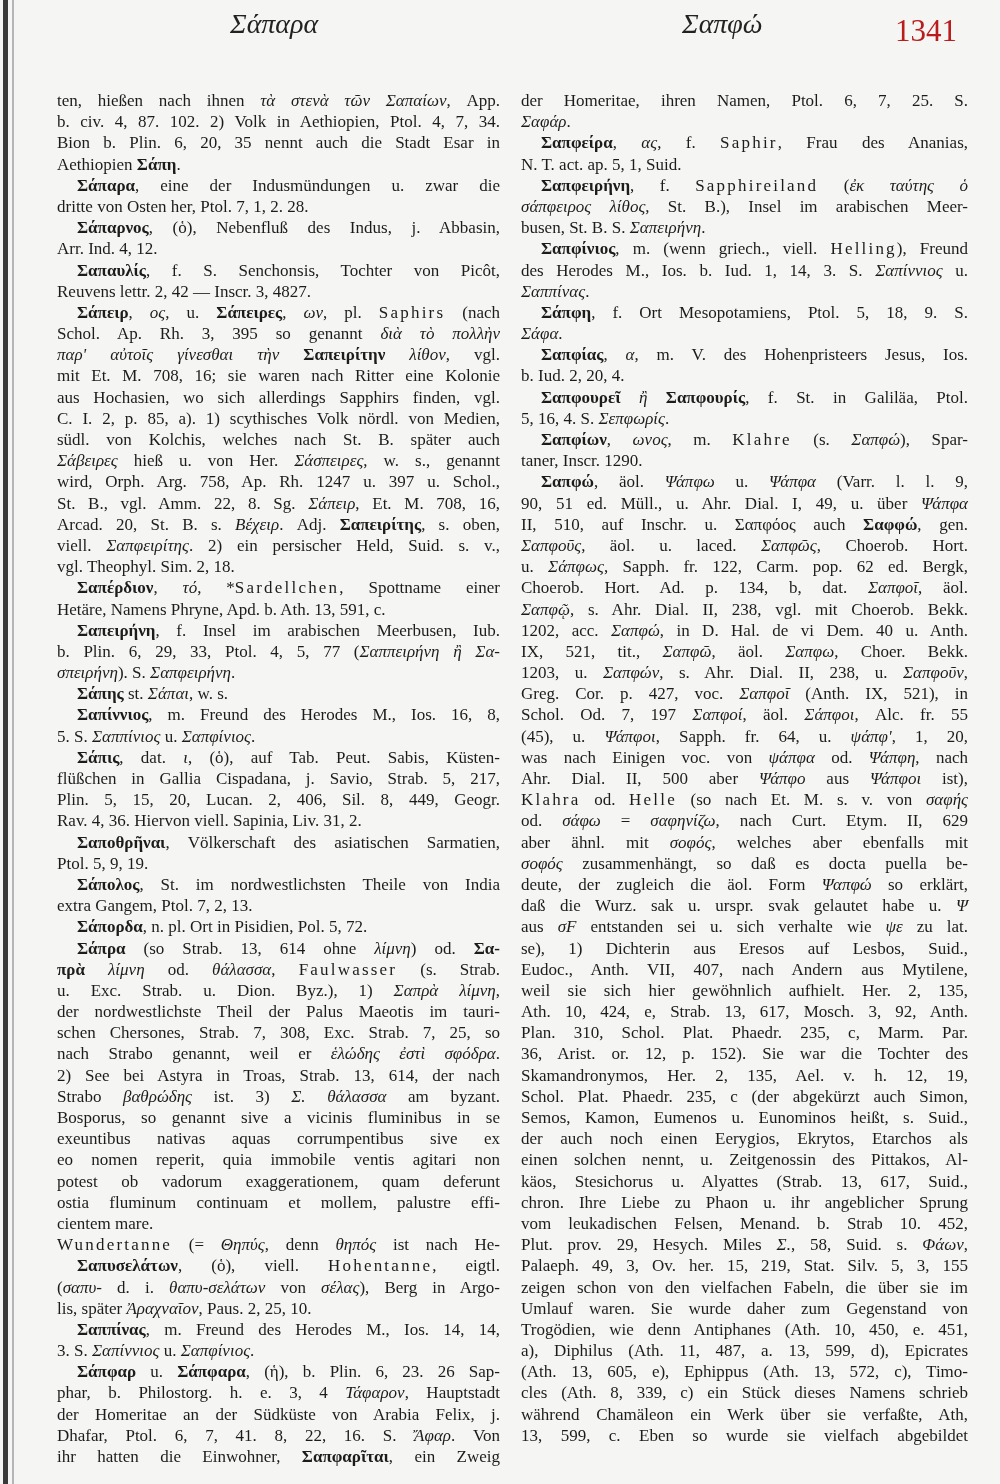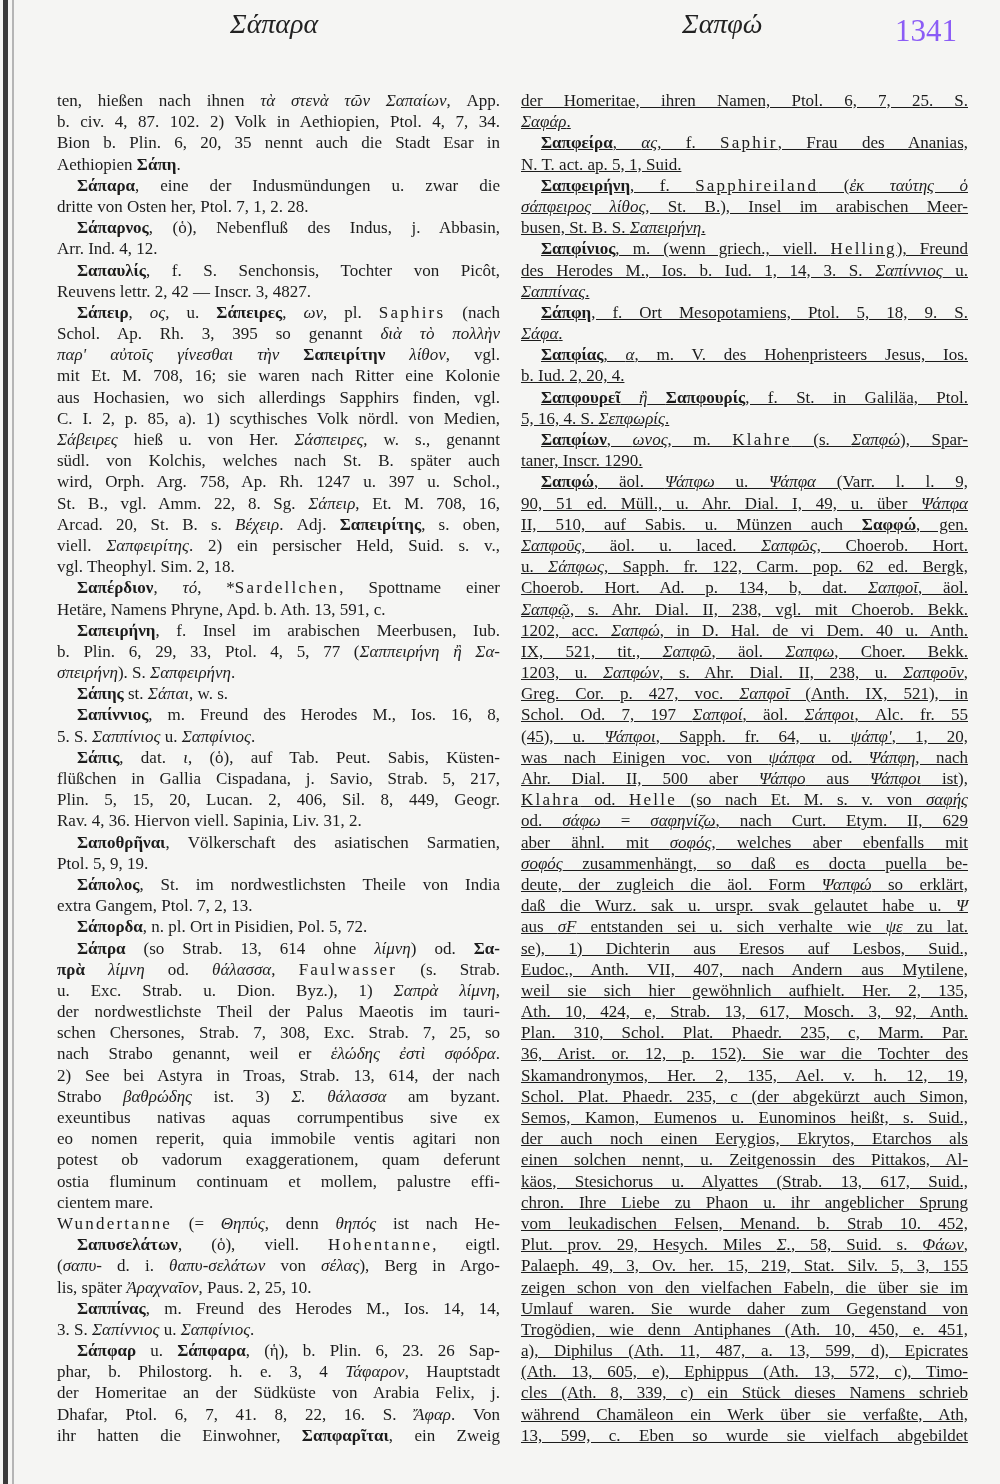--- a/index.html
+++ b/index.html
@@ -10,25 +10,25 @@
     font-family: "Liberation Serif", "DejaVu Serif", serif;
   }
   .scan-edge { position: absolute; top: 0; bottom: 0; left: 3px; width: 5px; background: #3a3a3a; }
   .scan-edge-2 { position: absolute; top: 0; bottom: 0; left: 12px; width: 2px; background: #b5b5b5; }
   .running-head {
     position: absolute; top: 8px; font-size: 28px; font-style: italic;
     font-family: "Liberation Serif", "DejaVu Serif", serif; color: #222;
   }
   #rh-left { left: 230px; }
   #rh-right { left: 682px; }
-  #page-num { position: absolute; left: 895px; top: 13px; font-size: 31px; color: #8b5cf6;
+  #page-num { position: absolute; left: 895px; top: 13px; font-size: 31px; color: #b91c1c;
     font-family: "Liberation Serif", "DejaVu Serif", serif; }
   .column { position: absolute; top: 62px; margin-top: 28px; }
   #col-left { left: 57px; width: 443px; }
-  #col-right { left: 521px; width: 447px; text-decoration: underline; }
+  #col-right { left: 521px; width: 447px; }
   .line {
     height: 21.2px; line-height: 21.2px; font-size: 17px;
     white-space: nowrap; text-align: justify; text-align-last: justify;
   }
   .line.first { text-indent: 20px; }
   .line.last { text-align-last: left; }
   .line .b { font-weight: bold; }
   .line .i { font-style: italic; }
   .line .s { letter-spacing: 2.2px; }
 </style>
@@ -64,22 +64,22 @@
         <div class="line first"><span class="b">Σαπαυλίς</span><span class="r">, f. S. Senchonsis, Tochter von Picôt,</span></div>
         <div class="line last"><span class="r">Reuvens lettr. 2, 42 — Inscr. 3, 4827.</span></div>
       </div>
       <div class="entry">
         <div class="line first"><span class="b">Σάπειρ</span><span class="r">, </span><span class="i">ος</span><span class="r">, u. </span><span class="b">Σάπειρες</span><span class="r">, </span><span class="i">ων</span><span class="r">, pl. </span><span class="s">Saphirs</span><span class="r"> (nach</span></div>
         <div class="line"><span class="r">Schol. Ap. Rh. 3, 395 so genannt </span><span class="i">διὰ τὸ πολλὴν</span></div>
         <div class="line"><span class="i">παρ' αὐτοῖς γίνεσθαι τὴν</span><span class="r"> </span><span class="b">Σαπειρίτην</span><span class="r"> </span><span class="i">λίθον</span><span class="r">, vgl.</span></div>
         <div class="line"><span class="r">mit Et. M. 708, 16; sie waren nach Ritter eine Kolonie</span></div>
         <div class="line"><span class="r">aus Hochasien, wo sich allerdings Sapphirs finden, vgl.</span></div>
         <div class="line"><span class="r">C. I. 2, p. 85, a). 1) scythisches Volk nördl. von Medien,</span></div>
+        <div class="line"><span class="r">südl. von Kolchis, welches nach St. B. später auch</span></div>
         <div class="line"><span class="i">Σάβειρες</span><span class="r"> hieß u. von Her. </span><span class="i">Σάσπειρες</span><span class="r">, w. s., genannt</span></div>
-        <div class="line"><span class="r">südl. von Kolchis, welches nach St. B. später auch</span></div>
         <div class="line"><span class="r">wird, Orph. Arg. 758, Ap. Rh. 1247 u. 397 u. Schol.,</span></div>
         <div class="line"><span class="r">St. B., vgl. Amm. 22, 8. Sg. </span><span class="i">Σάπειρ</span><span class="r">, Et. M. 708, 16,</span></div>
         <div class="line"><span class="r">Arcad. 20, St. B. s. </span><span class="i">Βέχειρ</span><span class="r">. Adj. </span><span class="b">Σαπειρίτης</span><span class="r">, s. oben,</span></div>
         <div class="line"><span class="r">viell. </span><span class="i">Σαπφειρίτης</span><span class="r">. 2) ein persischer Held, Suid. s. v.,</span></div>
         <div class="line last"><span class="r">vgl. Theophyl. Sim. 2, 18.</span></div>
       </div>
       <div class="entry">
         <div class="line first"><span class="b">Σαπέρδιον</span><span class="r">, </span><span class="i">τό</span><span class="r">, *</span><span class="s">Sardellchen</span><span class="r">, Spottname einer</span></div>
         <div class="line last"><span class="r">Hetäre, Namens Phryne, Apd. b. Ath. 13, 591, c.</span></div>
       </div>
@@ -114,20 +114,21 @@
       </div>
       <div class="entry">
         <div class="line first"><span class="b">Σάπρα</span><span class="r"> (so Strab. 13, 614 ohne </span><span class="i">λίμνη</span><span class="r">) od. </span><span class="b">Σα-</span></div>
         <div class="line"><span class="b">πρὰ</span><span class="r"> </span><span class="i">λίμνη</span><span class="r"> od. </span><span class="i">θάλασσα</span><span class="r">, </span><span class="s">Faulwasser</span><span class="r"> (s. Strab.</span></div>
         <div class="line"><span class="r">u. Exc. Strab. u. Dion. Byz.), 1) </span><span class="i">Σαπρὰ λίμνη</span><span class="r">,</span></div>
         <div class="line"><span class="r">der nordwestlichste Theil der Palus Maeotis im tauri-</span></div>
         <div class="line"><span class="r">schen Chersones, Strab. 7, 308, Exc. Strab. 7, 25, so</span></div>
         <div class="line"><span class="r">nach Strabo genannt, weil er </span><span class="i">ἑλώδης ἐστὶ σφόδρα</span><span class="r">.</span></div>
         <div class="line"><span class="r">2) See bei Astyra in Troas, Strab. 13, 614, der nach</span></div>
         <div class="line"><span class="r">Strabo </span><span class="i">βαθρώδης</span><span class="r"> ist. 3) </span><span class="i">Σ. θάλασσα</span><span class="r"> am byzant.</span></div>
+        <div class="line"><span class="r">Bosporus, so genannt sive a vicinis fluminibus in se</span></div>
         <div class="line"><span class="r">exeuntibus nativas aquas corrumpentibus sive ex</span></div>
         <div class="line"><span class="r">eo nomen reperit, quia immobile ventis agitari non</span></div>
         <div class="line"><span class="r">potest ob vadorum exaggerationem, quam deferunt</span></div>
         <div class="line"><span class="r">ostia fluminum continuam et mollem, palustre effi-</span></div>
         <div class="line last"><span class="r">cientem mare.</span></div>
       </div>
       <div class="entry">
         <div class="line"><span class="s">Wundertanne</span><span class="r"> (= </span><span class="i">Θηπύς</span><span class="r">, denn </span><span class="i">θηπός</span><span class="r"> ist nach He-</span></div>
         <div class="line first"><span class="b">Σαπυσελάτων</span><span class="r">, (ὁ), viell. </span><span class="s">Hohentanne</span><span class="r">, eigtl.</span></div>
         <div class="line"><span class="r">(</span><span class="i">σαπυ-</span><span class="r"> d. i. </span><span class="i">θαπυ-σελάτων</span><span class="r"> von </span><span class="i">σέλας</span><span class="r">), Berg in Argo-</span></div>
@@ -176,21 +177,21 @@
         <div class="line first"><span class="b">Σαπφουρεῖ</span><span class="r"> </span><span class="i">ἢ</span><span class="r"> </span><span class="b">Σαπφουρίς</span><span class="r">, f. St. in Galiläa, Ptol.</span></div>
         <div class="line last"><span class="r">5, 16, 4. S. </span><span class="i">Σεπφωρίς</span><span class="r">.</span></div>
       </div>
       <div class="entry">
         <div class="line first"><span class="b">Σαπφίων</span><span class="r">, </span><span class="i">ωνος</span><span class="r">, m. </span><span class="s">Klahre</span><span class="r"> (s. </span><span class="i">Σαπφώ</span><span class="r">), Spar-</span></div>
         <div class="line last"><span class="r">taner, Inscr. 1290.</span></div>
       </div>
       <div class="entry">
         <div class="line first"><span class="b">Σαπφώ</span><span class="r">, äol. </span><span class="i">Ψάπφω</span><span class="r"> u. </span><span class="i">Ψάπφα</span><span class="r"> (Varr. l. l. 9,</span></div>
         <div class="line"><span class="r">90, 51 ed. Müll., u. Ahr. Dial. I, 49, u. über </span><span class="i">Ψάπφα</span></div>
-        <div class="line"><span class="r">II, 510, auf Sabis. u. Münzen auch </span><span class="b">Σαφφώ</span><span class="r">, gen.</span></div>
+        <div class="line"><span class="r">II, 510, auf Inschr. u. Σαπφόος auch </span><span class="b">Σαφφώ</span><span class="r">, gen.</span></div>
         <div class="line"><span class="i">Σαπφοῦς</span><span class="r">, äol. u. laced. </span><span class="i">Σαπφῶς</span><span class="r">, Choerob. Hort.</span></div>
         <div class="line"><span class="r">u. </span><span class="i">Σάπφως</span><span class="r">, Sapph. fr. 122, Carm. pop. 62 ed. Bergk,</span></div>
         <div class="line"><span class="r">Choerob. Hort. Ad. p. 134, b, dat. </span><span class="i">Σαπφοῖ</span><span class="r">, äol.</span></div>
         <div class="line"><span class="i">Σαπφῷ</span><span class="r">, s. Ahr. Dial. II, 238, vgl. mit Choerob. Bekk.</span></div>
         <div class="line"><span class="r">1202, acc. </span><span class="i">Σαπφώ</span><span class="r">, in D. Hal. de vi Dem. 40 u. Anth.</span></div>
         <div class="line"><span class="r">IX, 521, tit., </span><span class="i">Σαπφῶ</span><span class="r">, äol. </span><span class="i">Σαπφω</span><span class="r">, Choer. Bekk.</span></div>
         <div class="line"><span class="r">1203, u. </span><span class="i">Σαπφών</span><span class="r">, s. Ahr. Dial. II, 238, u. </span><span class="i">Σαπφοῦν</span><span class="r">,</span></div>
         <div class="line"><span class="r">Greg. Cor. p. 427, voc. </span><span class="i">Σαπφοῖ</span><span class="r"> (Anth. IX, 521), in</span></div>
         <div class="line"><span class="r">Schol. Od. 7, 197 </span><span class="i">Σαπφοί</span><span class="r">, äol. </span><span class="i">Σάπφοι</span><span class="r">, Alc. fr. 55</span></div>
         <div class="line"><span class="r">(45), u. </span><span class="i">Ψάπφοι</span><span class="r">, Sapph. fr. 64, u. </span><span class="i">ψάπφ'</span><span class="r">, 1, 20,</span></div>

